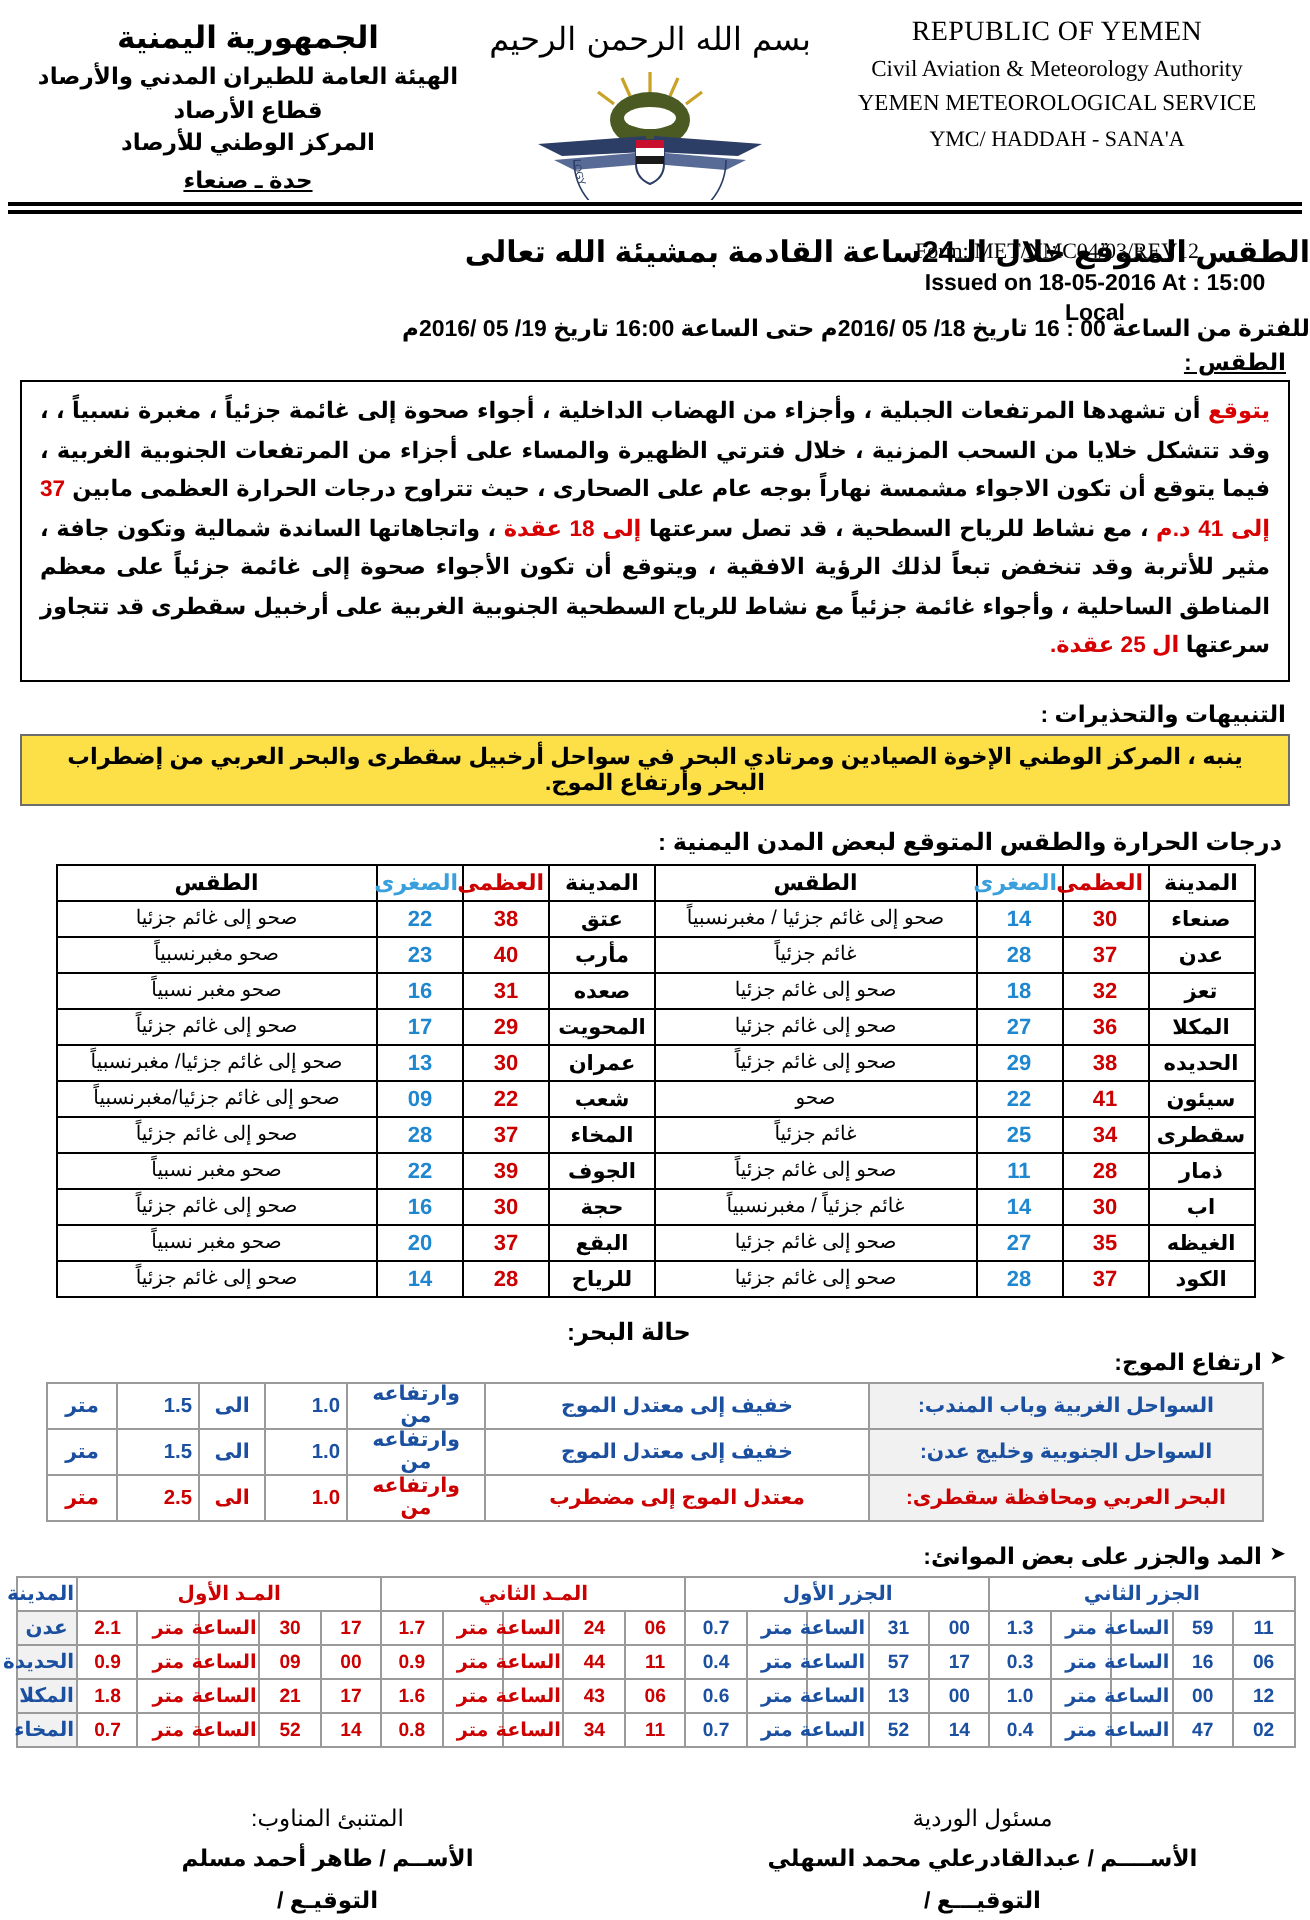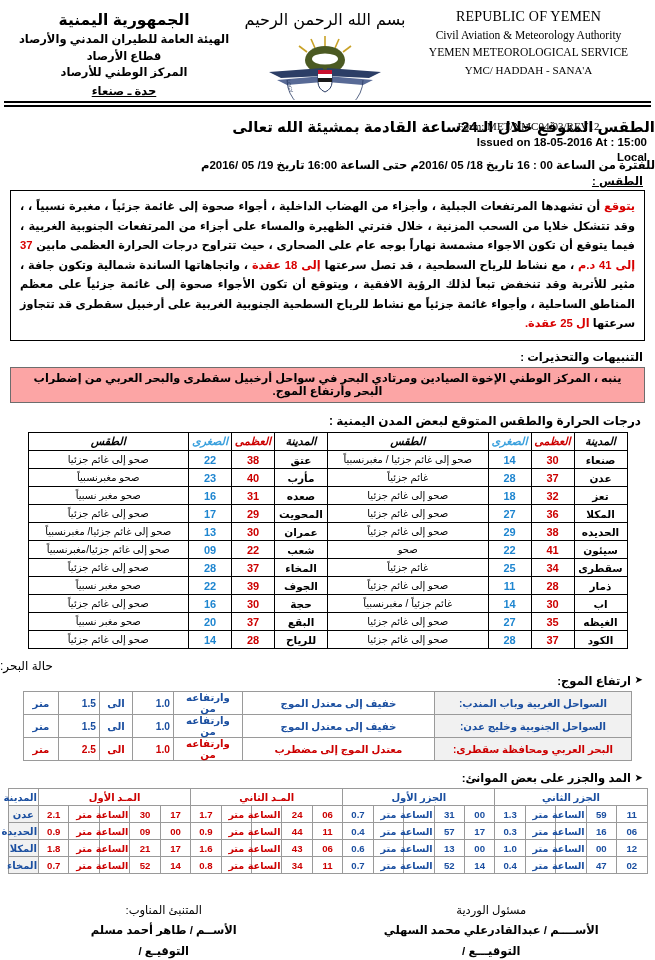--- a/index.html
+++ b/index.html
@@ -33,21 +33,21 @@
 
   .hdr-en{flex:1 1 auto;text-align:center;direction:ltr;padding-top:2px;
           font-family:"Liberation Serif","DejaVu Serif",serif;}
   .hdr-en .e1{font-size:14px;line-height:1.35;letter-spacing:.2px;}
   .hdr-en .e2{font-size:11.5px;line-height:1.45;}
   .hdr-en .e3{font-size:11.5px;line-height:1.45;}
   .hdr-en .e4{font-size:11px;line-height:1.5;
               display:inline-block;}
   .hdr-en .e5{font-size:11px;line-height:1.45;margin-top:40px;}
   .hdr-en .e6{font-size:11.5px;font-family:"Liberation Sans",sans-serif;
-              font-weight:bold;line-height:1.3;text-align:right;padding-left:2px;margin-left:36px;}
+              font-weight:bold;line-height:1.3;text-align:center;padding-left:2px;margin-left:36px;}
 
   .rule{border-top:2px solid #000;border-bottom:2px solid #000;height:2px;
         margin:1px 4px 0 4px;background:#fff;}
 
   
   .title-block{text-align:right;direction:rtl;margin-top:9px;}
   .title-main{font-size:15px;font-weight:bold;line-height:1.4;}
   .title-sub{font-size:11.5px;font-weight:bold;line-height:1.6;margin-top:19px;}
 
   
@@ -56,45 +56,45 @@
 
   
   .weather-box{margin:0 10px;border:1px solid #000;padding:6px 9px 7px 9px;
                direction:rtl;text-align:justify;font-size:11.3px;
                font-weight:bold;line-height:1.72;}
   .red{color:#d80000;}
 
   
   .warn-label{direction:rtl;text-align:right;font-size:11.5px;font-weight:bold;
               padding:9px 12px 3px 0;}
-  .warn-box{margin:0 10px;border:1px solid #6d6d6d;background:#fca5a5;
+  .warn-box{margin:0 10px;border:1px solid #6d6d6d;background:#fde047;
             padding:4px 8px;direction:rtl;text-align:center;
             font-size:11.3px;font-weight:bold;}
 
   
   .temps-caption{direction:rtl;text-align:right;font-size:12px;font-weight:bold;
                  padding:11px 14px 4px 0;}
   table{border-collapse:collapse;}
   .temp-table{margin:0 auto;width:600px;direction:rtl;table-layout:fixed;}
   .temp-table td,.temp-table th{border:1px solid #000;height:17px;
         font-size:11px;font-weight:bold;text-align:center;padding:0 2px;
         vertical-align:middle;}
-  .temp-table th{background:#fff;font-style:italic;}
+  .temp-table th{background:#fff;}
   .c-city{width:48px;}
   .c-max{width:38px;color:#cc0000;}
   .c-min{width:38px;color:#1f86d0;}
   .c-wx{width:null;}
   .th-max{color:#cc0000;}
   .th-min{color:#3aa0dd;}
   .th-plain{color:#000;}
   .temp-table td.wx{font-size:10px;font-weight:normal;}
   .temp-table td.city{font-size:10.5px;}
 
   
-  .sea-head{direction:rtl;text-align:left;font-size:12px;font-weight:normal;
+  .sea-head{direction:rtl;text-align:center;font-size:12px;font-weight:bold;
             padding:10px 26px 0 0;}
   .sea-sub{direction:rtl;text-align:right;font-size:11.5px;font-weight:bold;
            padding:1px 24px 3px 0;position:relative;}
   .bullet{position:absolute;right:12px;top:1px;font-size:10px;}
   .sea-table{margin:0 auto;width:583px;direction:rtl;table-layout:fixed;}
   .sea-table td{border:1px solid #9a9a9a;height:16px;font-size:10.2px;
         font-weight:bold;text-align:center;padding:0 3px;}
   .sea-table td.region{background:#f1f1f1;text-align:center;width:190px;
         color:#1b4fa0;}
   .sea-table td.cond{width:185px;color:#1b4fa0;}

